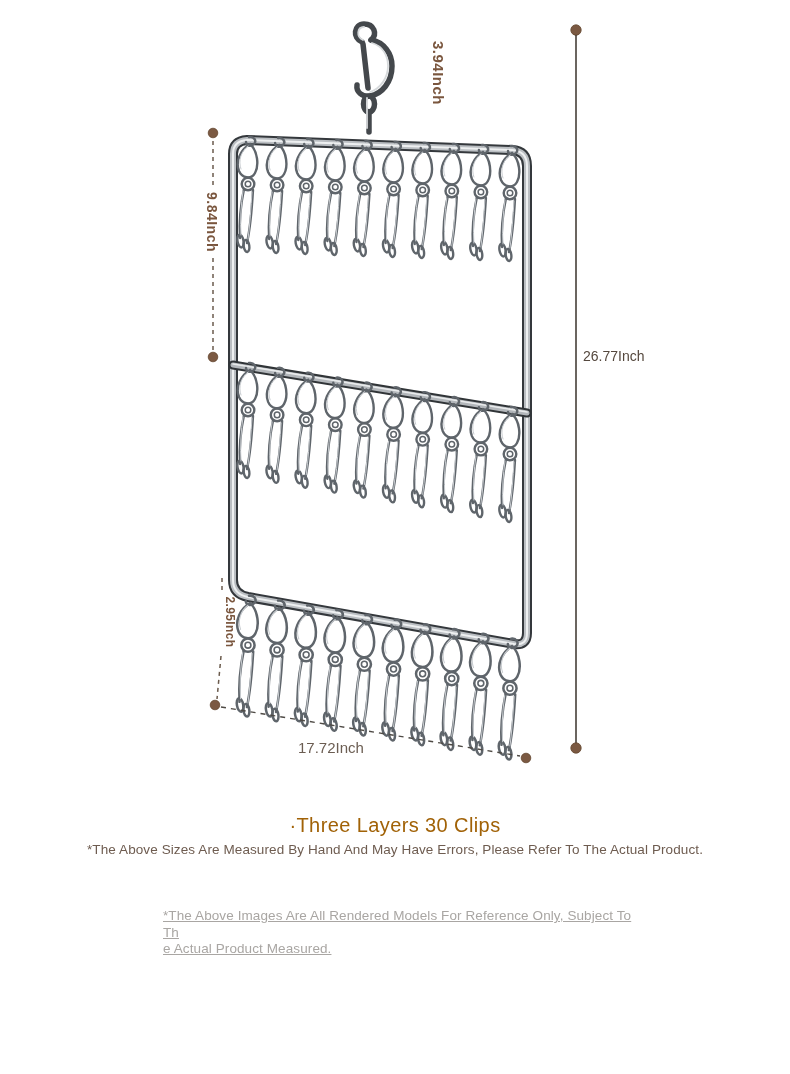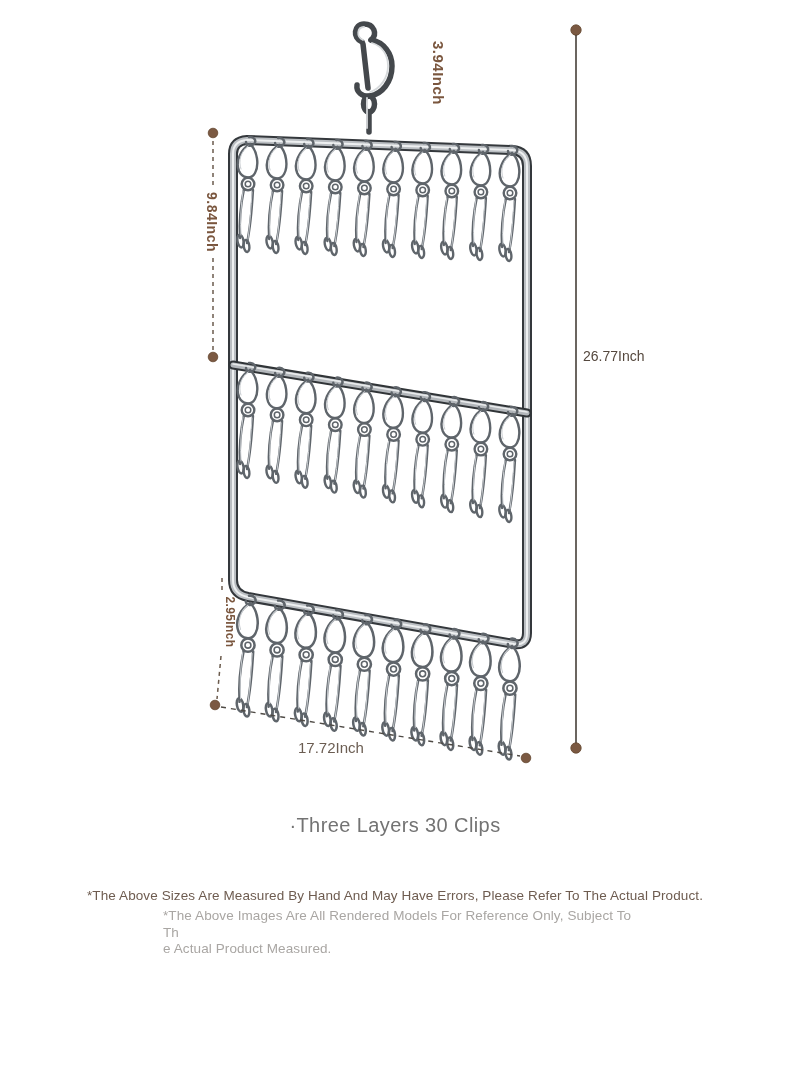--- a/index.html
+++ b/index.html
@@ -31,29 +31,29 @@
   .line-solid{ fill:none; stroke:#3a322b; stroke-width:1.5; }
   text { font-family:"Liberation Sans", sans-serif; }
   .dim-v  { font-size:15px; font-weight:bold; fill:#7a563e; letter-spacing:0.5px; }
   .dim-v2 { font-size:14px; font-weight:bold; fill:#7a563e; letter-spacing:0.5px; }
   .dim-vs { font-size:12px; font-weight:bold; fill:#7a563e; letter-spacing:0.4px; }
   .dim-h  { font-size:14px; fill:#55483e; }
   .dim-w  { font-size:15px; fill:#6b5d52; }
 
   .caption {
     position:absolute; top:814px; left:0; width:790px; text-align:center;
-    font-size:20px; color:#737373; letter-spacing:0.4px;
+    font-size:20px; color:#a16207; letter-spacing:0.4px;
   }
   .disclaimer1 {
-    position:absolute; top:888px; left:0; width:790px; text-align:center;
+    position:absolute; top:842px; left:0; width:790px; text-align:center;
     font-size:13.5px; color:#6e5c50; letter-spacing:0.1px;
   }
   .disclaimer2 {
     position:absolute; top:908px; left:163px; width:480px; text-align:left;
-    font-size:13.5px; color:#a9a6a3; line-height:16.5px; letter-spacing:0.1px;
+    font-size:13.5px; color:#a9a6a3; line-height:16.5px; letter-spacing:0.1px;text-decoration:underline;
   }
 </style>
 </head>
 <body>
 
 <div class="page">
 
   <svg class="scene" width="790" height="790" viewBox="0 0 790 790" xmlns="http://www.w3.org/2000/svg" xmlns:xlink="http://www.w3.org/1999/xlink">
     <defs>
       <g id="clip-shape">

